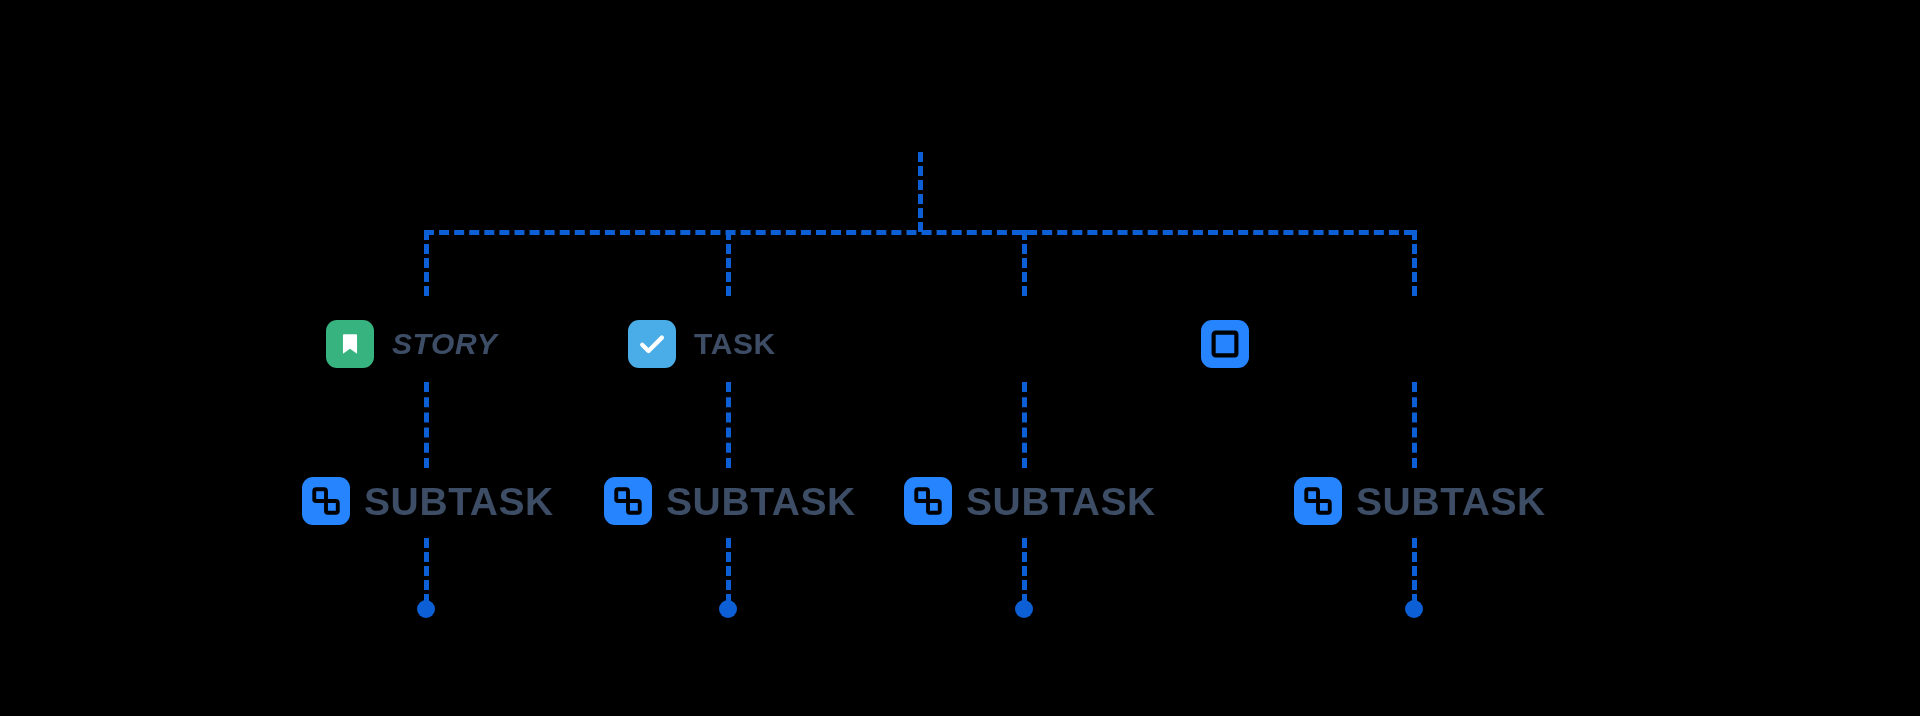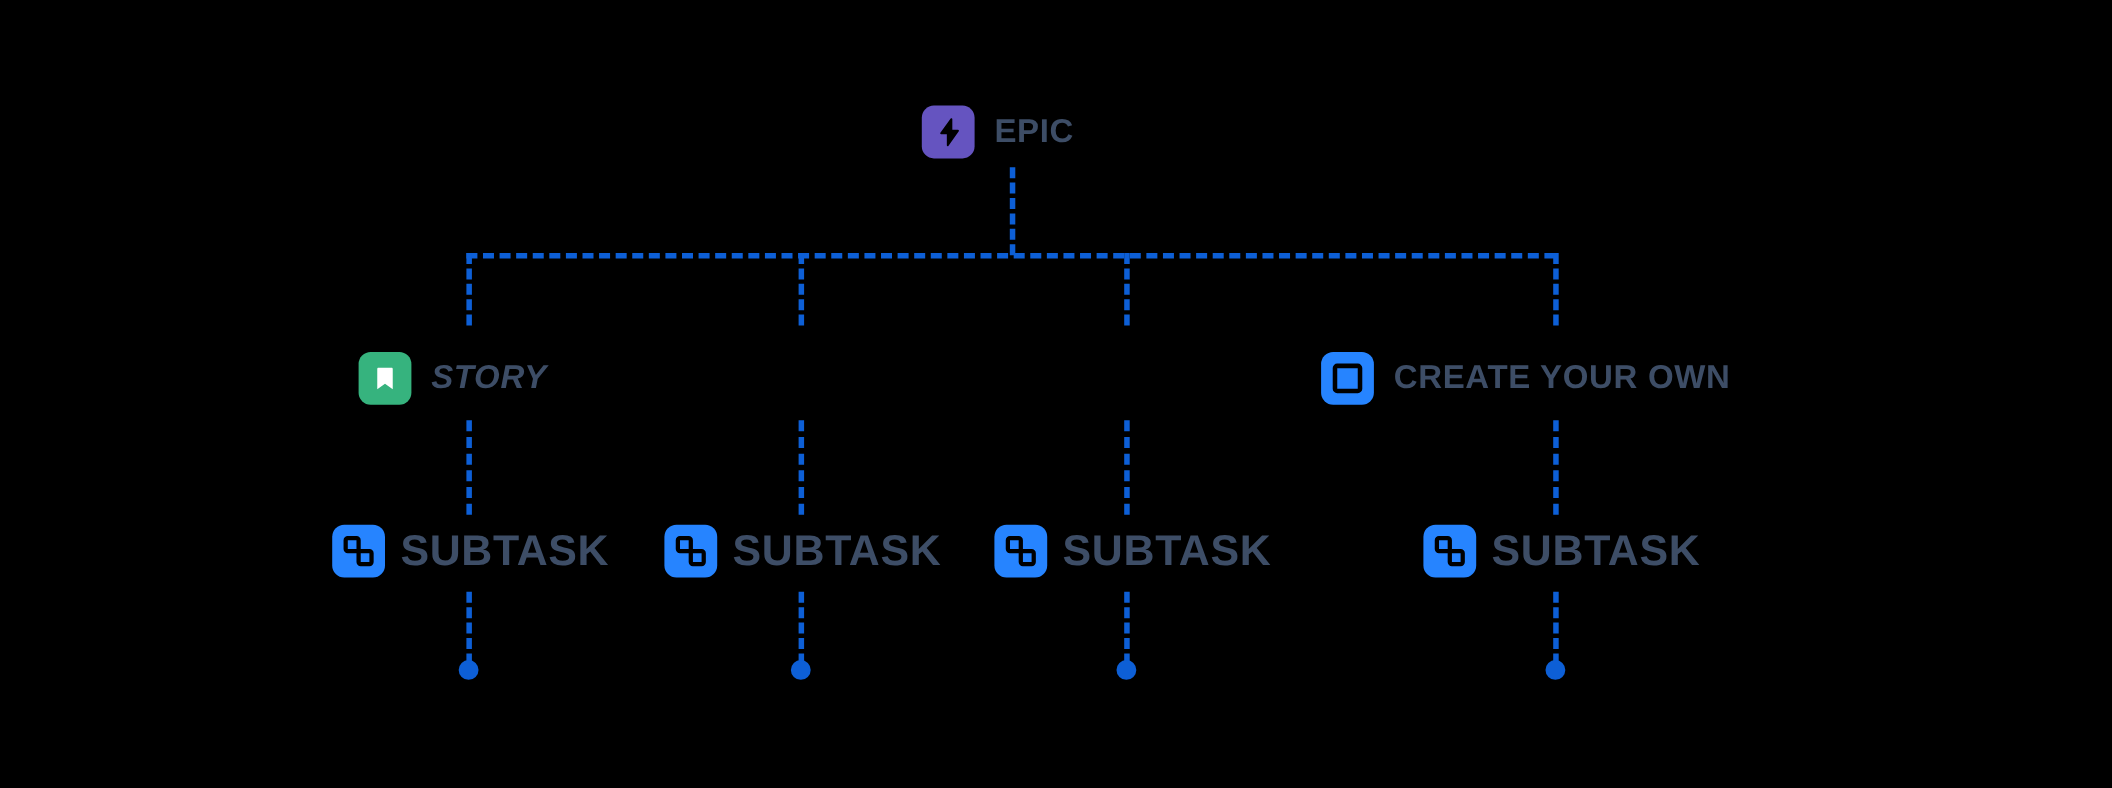--- a/index.html
+++ b/index.html
@@ -89,47 +89,46 @@
   <div class="v-line" style="left:424px; top:538px; height:66px;"></div>
   <div class="v-line" style="left:726px; top:538px; height:66px;"></div>
   <div class="v-line" style="left:1022px; top:538px; height:66px;"></div>
   <div class="v-line" style="left:1412px; top:538px; height:66px;"></div>
 
   <div class="end-dot" style="left:417px; top:600px;"></div>
   <div class="end-dot" style="left:719px; top:600px;"></div>
   <div class="end-dot" style="left:1015px; top:600px;"></div>
   <div class="end-dot" style="left:1405px; top:600px;"></div>
 
-  <div class="node" style="left:838px; top:96px;">
-    <div class="node-icon" style="background:#6554c0;">
-      <svg width="30" height="30" viewBox="0 0 24 24" aria-hidden="true">
-        <path d="M13.8 2.2 6.3 12.6c-.3.45 .02 1.05 .57 1.05H11v8.1c0 .6 .78 .85 1.12 .35L19.7 11.4c.3-.45 -.02-1.05 -.57-1.05H15V2.6c0-.62 -.8-.87 -1.2-.4z" fill="#000000"></path>
-      </svg>
-    </div>
-    <div class="node-label">EPIC</div>
-  </div>
 
   <div class="node" style="left:326px; top:320px;font-style:italic;">
     <div class="node-icon" style="background:#36b37e;">
       <svg width="26" height="26" viewBox="0 0 24 24" aria-hidden="true">
         <path d="M6.5 3h11c.55 0 1 .45 1 1v17l-6.5-4.6L5.5 21V4c0-.55 .45-1 1-1z" fill="#ffffff"></path>
       </svg>
     </div>
     <div class="node-label">STORY</div>
   </div>
 
+  <div class="node" style="left:628px; top:320px;">
+    <div class="node-icon" style="background:#4bade8;">
+      <svg width="30" height="30" viewBox="0 0 24 24" aria-hidden="true">
+        <path d="M4.2 12.6 9.2 17.6 19.9 6.9" fill="none" stroke="#ffffff" stroke-width="3.4" stroke-linecap="round" stroke-linejoin="round"></path>
+      </svg>
+    </div>
+    <div class="node-label">TASK</div>
+  </div>
 
 
   <div class="node" style="left:1201px; top:320px;">
     <div class="node-icon" style="background:#2684ff;">
       <svg width="30" height="30" viewBox="0 0 24 24" aria-hidden="true">
         <rect x="2.9" y="2.9" width="18.2" height="18.2" rx="1.6" fill="none" stroke="#000000" stroke-width="3.3"></rect>
       </svg>
     </div>
-    <div class="node-label">CREATE YOUR OWN</div>
   </div>
 
   <div class="node" style="left:302px; top:477px;">
     <div class="node-icon" style="background:#2684ff;">
       <svg width="30" height="30" viewBox="0 0 24 24" aria-hidden="true">
         <rect x="2.6" y="2.6" width="9.4" height="9.4" rx="1.5" fill="none" stroke="#000000" stroke-width="3.1"></rect>
         <rect x="12.0" y="12.0" width="9.4" height="9.4" rx="1.5" fill="none" stroke="#000000" stroke-width="3.1"></rect>
       </svg>
     </div>
     <div class="node-label sub">SUBTASK</div>

